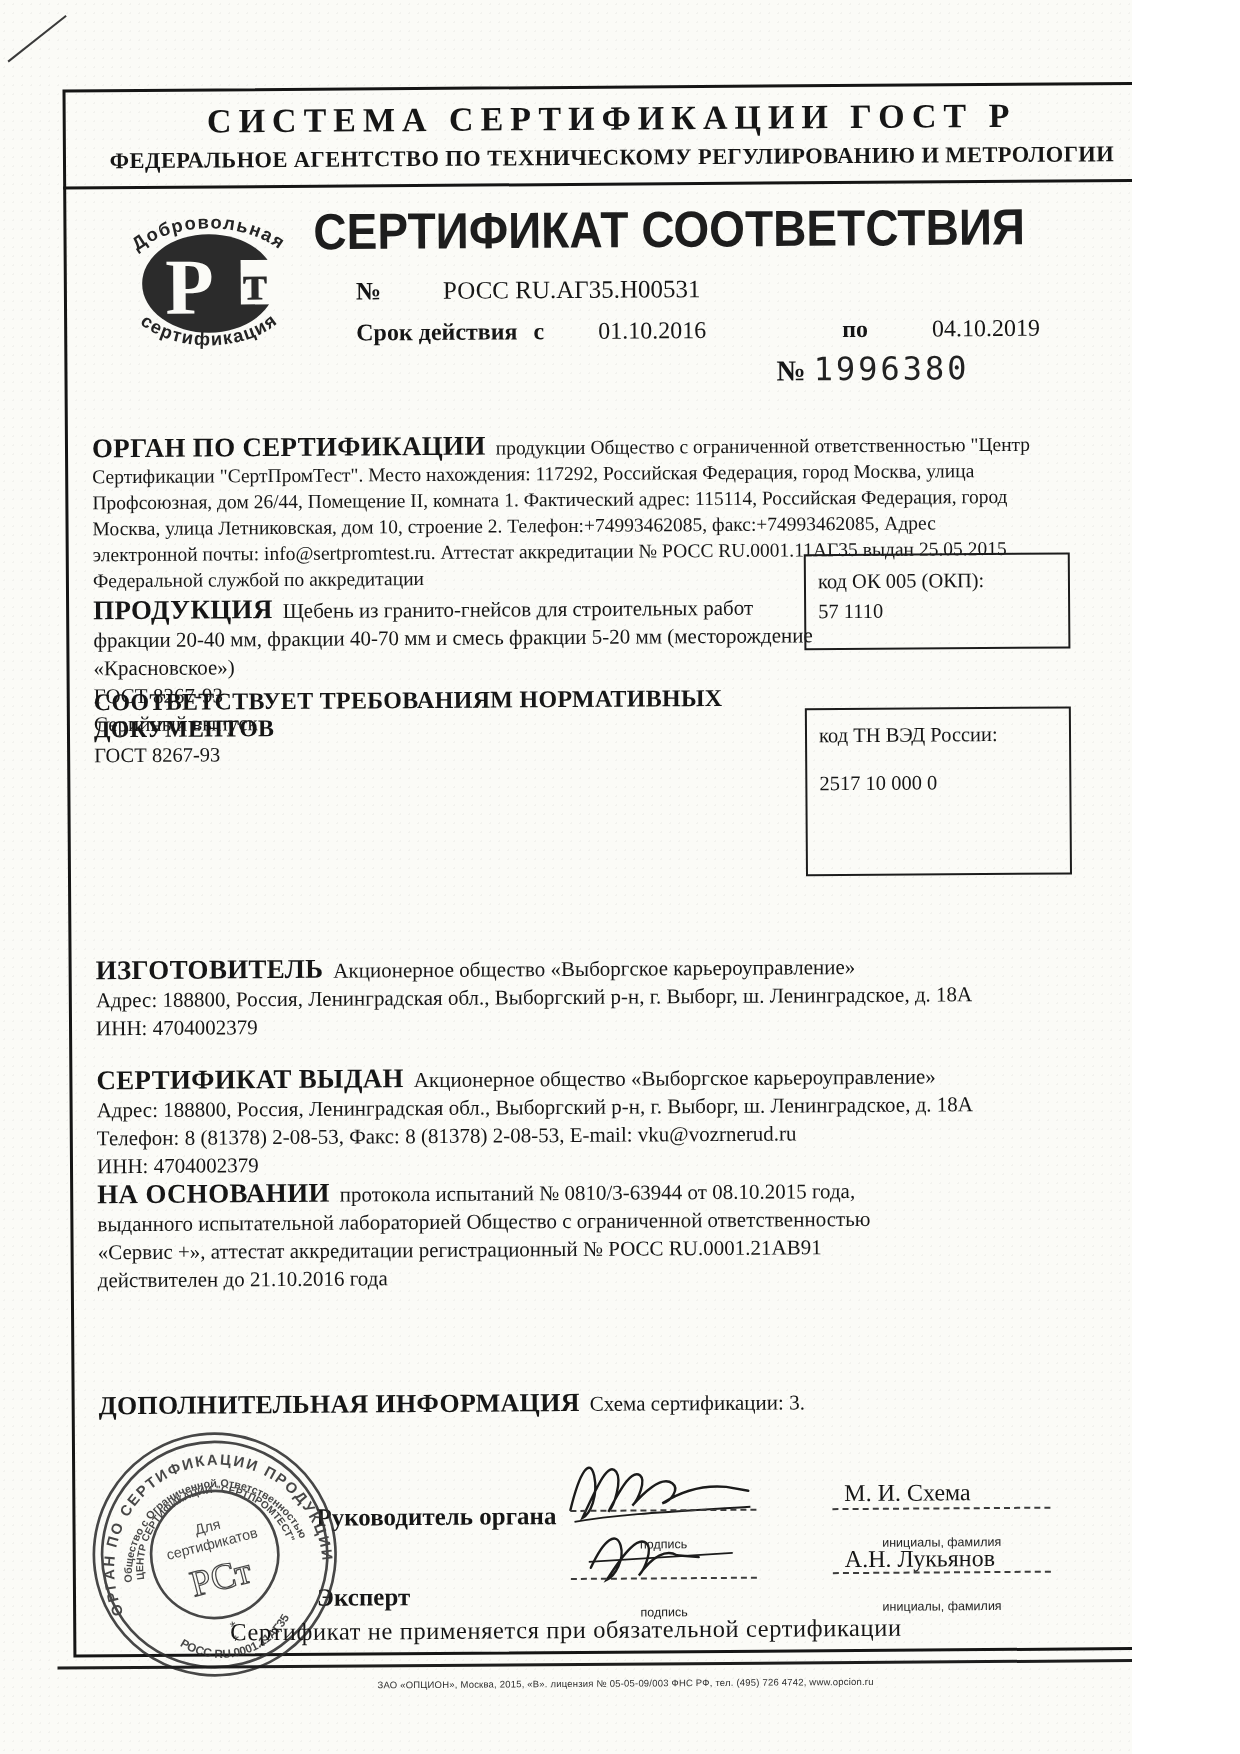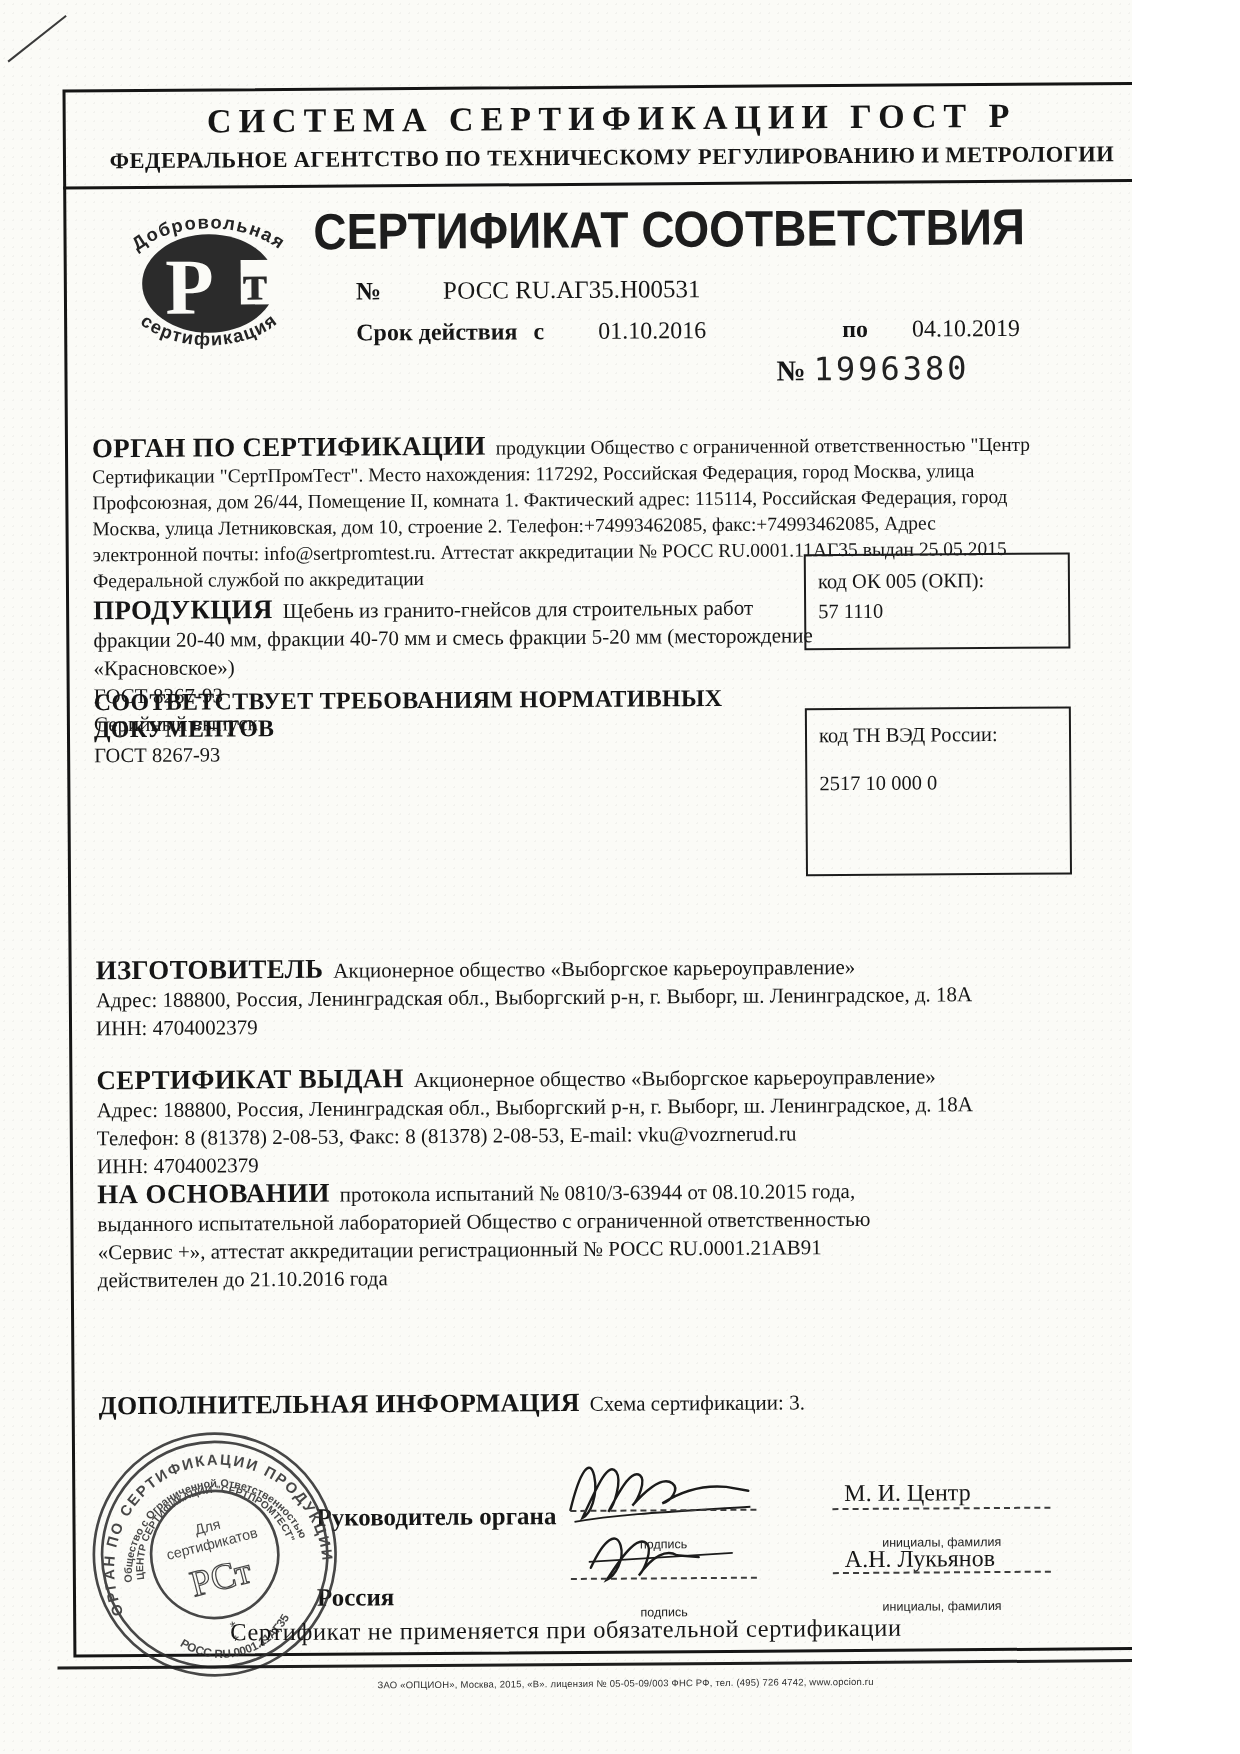--- a/index.html
+++ b/index.html
@@ -135,21 +135,21 @@
 
   <div id="num-row">
     <span class="no-label">№</span><span>РОСС RU.АГ35.Н00531</span>
   </div>
 
   <div id="validity-row">
     <span class="b">Срок действия</span>
     <span class="b" style="margin-left:10px;">с</span>
     <span style="margin-left:48px;">01.10.2016</span>
     <span class="b" style="margin-left:130px;">по</span>
-    <span style="margin-left:38px;">04.10.2019</span>
+    <span style="margin-left:58px;">04.10.2019</span>
   </div>
 
   <div id="blank-num">
     <span class="no">№</span><span class="digits">1996380</span>
   </div>
 
   <p class="sec" id="organ">
     <span class="sec-h">ОРГАН ПО СЕРТИФИКАЦИИ</span><span class="body19">продукции Общество с ограниченной ответственностью "Центр Сертификации "СертПромТест". Место нахождения: 117292, Российская Федерация, город Москва, улица Профсоюзная, дом 26/44, Помещение II, комната 1. Фактический адрес: 115114, Российская Федерация, город Москва, улица Летниковская, дом 10, строение 2. Телефон:+74993462085, факс:+74993462085, Адрес электронной почты: info@sertpromtest.ru. Аттестат аккредитации № РОСС RU.0001.11АГ35 выдан 25.05.2015 Федеральной службой по аккредитации</span>
   </p>
 
@@ -189,42 +189,42 @@
 
   <p class="sec" id="basis">
     <span class="sec-h">НА ОСНОВАНИИ</span><span class="body21">протокола испытаний № 0810/3-63944 от 08.10.2015 года, выданного испытательной лабораторией Общество с ограниченной ответственностью «Сервис +», аттестат аккредитации регистрационный № РОСС RU.0001.21АВ91 действителен до 21.10.2016 года</span>
   </p>
 
   <p class="sec" id="additional">
     <span class="sec-h">ДОПОЛНИТЕЛЬНАЯ ИНФОРМАЦИЯ</span><span class="txt">Схема сертификации: 3.</span>
   </p>
 
   <div class="role" id="role-head">Руководитель органа</div>
-  <div class="role" id="role-expert">Россия</div>
+  <div class="role" id="role-expert">Эксперт</div>
 
   <svg class="sig-svg" id="sig-head-img" viewBox="0 0 210 86">
     <path d="M10,62 C20,22 30,10 34,28 C38,48 30,66 22,70 C38,36 48,14 56,24 C62,33 54,58 48,64 C62,38 72,22 80,28 C86,33 78,52 72,58 C90,38 104,30 112,36 C120,42 110,54 102,56 C124,42 146,38 166,40 L188,44" stroke="#1b1b1b" stroke-width="2.4" fill="none" stroke-linecap="round"></path>
     <path d="M14,74 C60,66 120,64 190,60" stroke="#1b1b1b" stroke-width="1.8" fill="none"></path>
   </svg>
   <svg class="sig-svg" id="sig-expert-img" viewBox="0 0 160 62">
     <path d="M8,40 C22,10 34,4 38,18 C42,32 32,48 24,52 C42,24 56,8 64,16 C70,22 62,42 56,48 C70,28 84,22 94,28 L116,30" stroke="#1b1b1b" stroke-width="2.4" fill="none" stroke-linecap="round"></path>
     <path d="M6,34 L150,26" stroke="#1b1b1b" stroke-width="1.8" fill="none"></path>
   </svg>
 
   <div class="sig-line" id="sig-line-1"></div>
   <div class="sig-line" id="fio-line-1"></div>
   <div class="sig-line" id="sig-line-2"></div>
   <div class="sig-line" id="fio-line-2"></div>
 
   <div class="under-label" id="lbl-sign-1">подпись</div>
   <div class="under-label" id="lbl-fio-1">инициалы, фамилия</div>
   <div class="under-label" id="lbl-sign-2">подпись</div>
   <div class="under-label" id="lbl-fio-2">инициалы, фамилия</div>
 
-  <div class="sig-name" id="name-head">М. И. Центр</div>
+  <div class="sig-name" id="name-head">М. И. Схема</div>
   <div class="sig-name" id="name-expert">А.Н. Лукьянов</div>
 
   <svg id="stamp" viewBox="0 0 250 250">
     <defs>
       <path id="st-arc1" d="M 25,160 A 102,102 0 1 1 225,160"></path>
       <path id="st-arc2" d="M 42,168 A 86,86 0 1 1 208,168"></path>
       <path id="st-arc3" d="M 56,162 A 73,73 0 1 1 194,162"></path>
       <path id="st-arc4" d="M 54,176 A 75,75 0 0 0 196,176"></path>
     </defs>
     <g fill="none" stroke="#2f2f2f" stroke-width="2.6">

